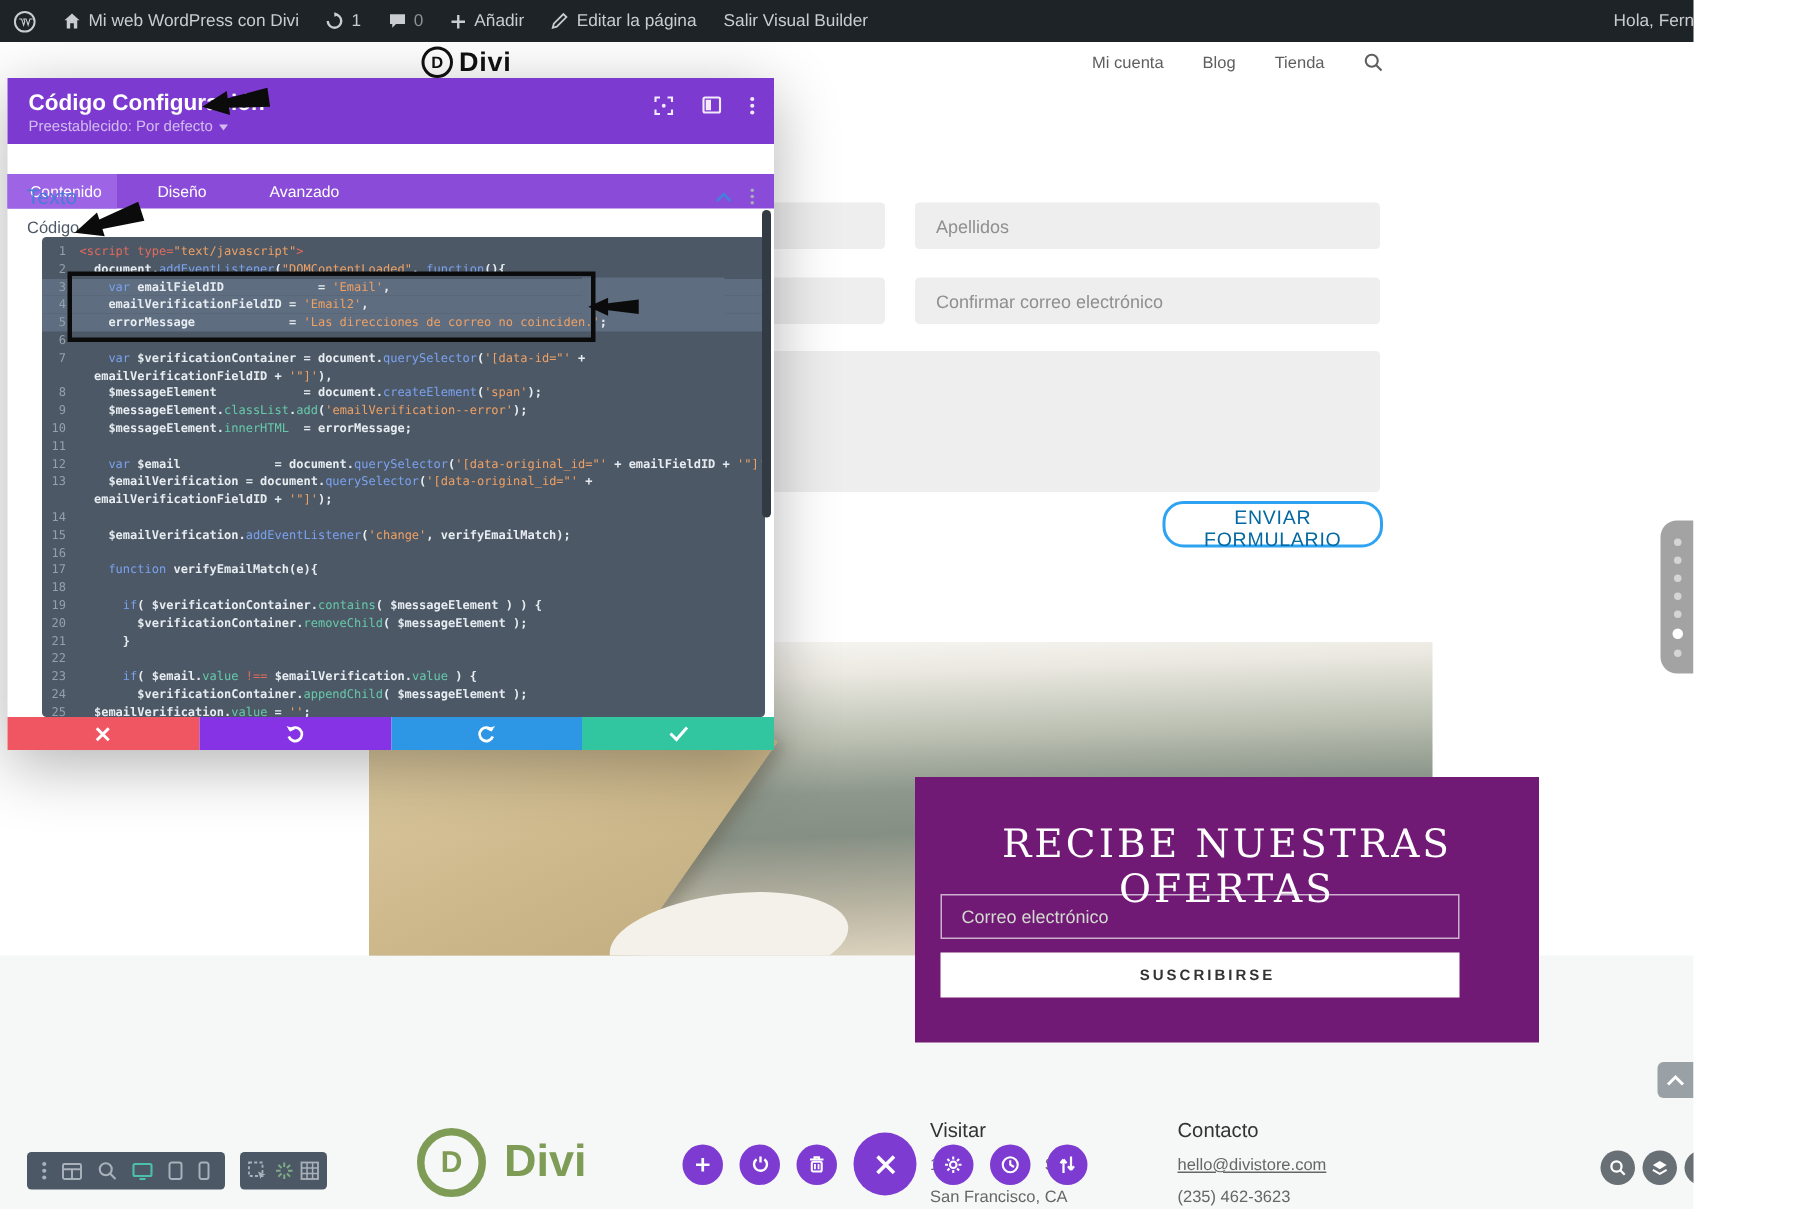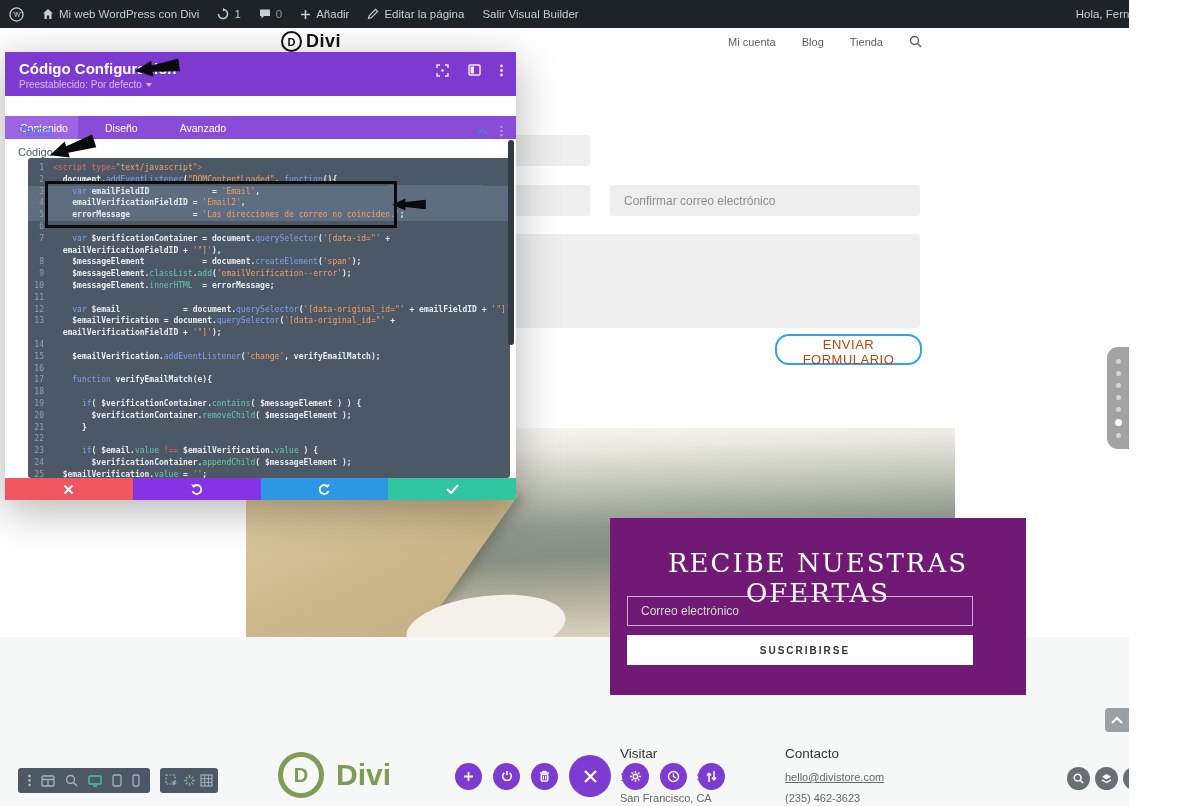--- a/index.html
+++ b/index.html
@@ -25,21 +25,21 @@
   #topnav{position:absolute;right:278px;top:7px;display:flex;gap:26px;font-size:11px;color:#5e5e5e;align-items:center;}
 
   
   .field{position:absolute;background:#eeeeee;border-radius:3px;border:none;font-size:12px;color:#888;
     padding:0 14px;font-family:"Liberation Sans",sans-serif;box-sizing:border-box;}
   .field::placeholder{color:#8f8f8f;opacity:1;}
   #msgarea{resize:none;padding-top:10px;}
   .resize-corner{width:10px;height:10px;right:763px;top:317px;
     background:linear-gradient(135deg,transparent 50%,#b5544d 50%,#b5544d 56%,transparent 56%,transparent 70%,#b5544d 70%,#b5544d 76%,transparent 76%);z-index:3;}
   #submitbtn{left:775px;top:334px;width:147px;height:31px;background:#fff;border:2px solid #2ea3f2;
-    color:#c2410c;font-size:13px;border-radius:14px;font-family:"Liberation Sans",sans-serif;letter-spacing:.5px;}
+    color:#0369a1;font-size:13px;border-radius:14px;font-family:"Liberation Sans",sans-serif;letter-spacing:.5px;}
 
   
   #photo{left:246px;top:428px;width:709px;height:209px;overflow:hidden;z-index:1;
     background:linear-gradient(178deg,#fbfaf7 0%,#eae8e0 14%,#bcc1b3 32%,#8d978b 48%,#868f84 60%,#b9b4a2 80%,#d8cfba 93%,#e0d6c2 100%);}
   #photo .plank{position:absolute;left:-160px;top:-70px;width:340px;height:430px;
     background:linear-gradient(120deg,#eedfb9,#cdb88b 60%,#b7a278);transform:rotate(35deg);box-shadow:6px 0 10px rgba(90,80,60,.35);}
   #photo .mouse{position:absolute;left:160px;top:168px;width:160px;height:62px;border-radius:50%;
     background:#f3f1ea;transform:rotate(-7deg);}
   #photo .keyboard{position:absolute;left:595px;top:172px;width:150px;height:50px;background:#eeebe2;transform:rotate(4deg);}
   #photo .key{position:absolute;top:8px;width:14px;height:26px;background:#3a3f45;}
@@ -194,20 +194,21 @@
       <span>Blog</span>
       <span>Tienda</span>
       <svg width="13" height="13" viewBox="0 0 13 13">
           <circle cx="5.5" cy="5.5" r="4" fill="none" stroke="#5e5e5e" stroke-width="1.4"></circle>
           <path d="M8.5 8.5 L12 12" stroke="#5e5e5e" stroke-width="1.4"></path>
         </svg>
     </div>
   </div>
 
   <input class="abs field" style="left: 281px; top: 135px; width: 309px; height: 31px;">
+  <input class="abs field" style="left: 610px; top: 135px; width: 310px; height: 31px;" placeholder="Apellidos">
   <input class="abs field" style="left: 281px; top: 185px; width: 309px; height: 31px;">
   <input class="abs field" style="left: 610px; top: 185px; width: 310px; height: 31px;" placeholder="Confirmar correo electrónico">
   <textarea class="abs field" id="msgarea" style="left: 281px; top: 234px; width: 639px; height: 94px;"></textarea>
   <div class="abs resize-corner"></div>
   <button class="abs" id="submitbtn">ENVIAR FORMULARIO</button>
 
   <div class="abs" id="photo">
     <div class="plank"></div>
     <div class="mouse"></div>
     <div class="keyboard">

